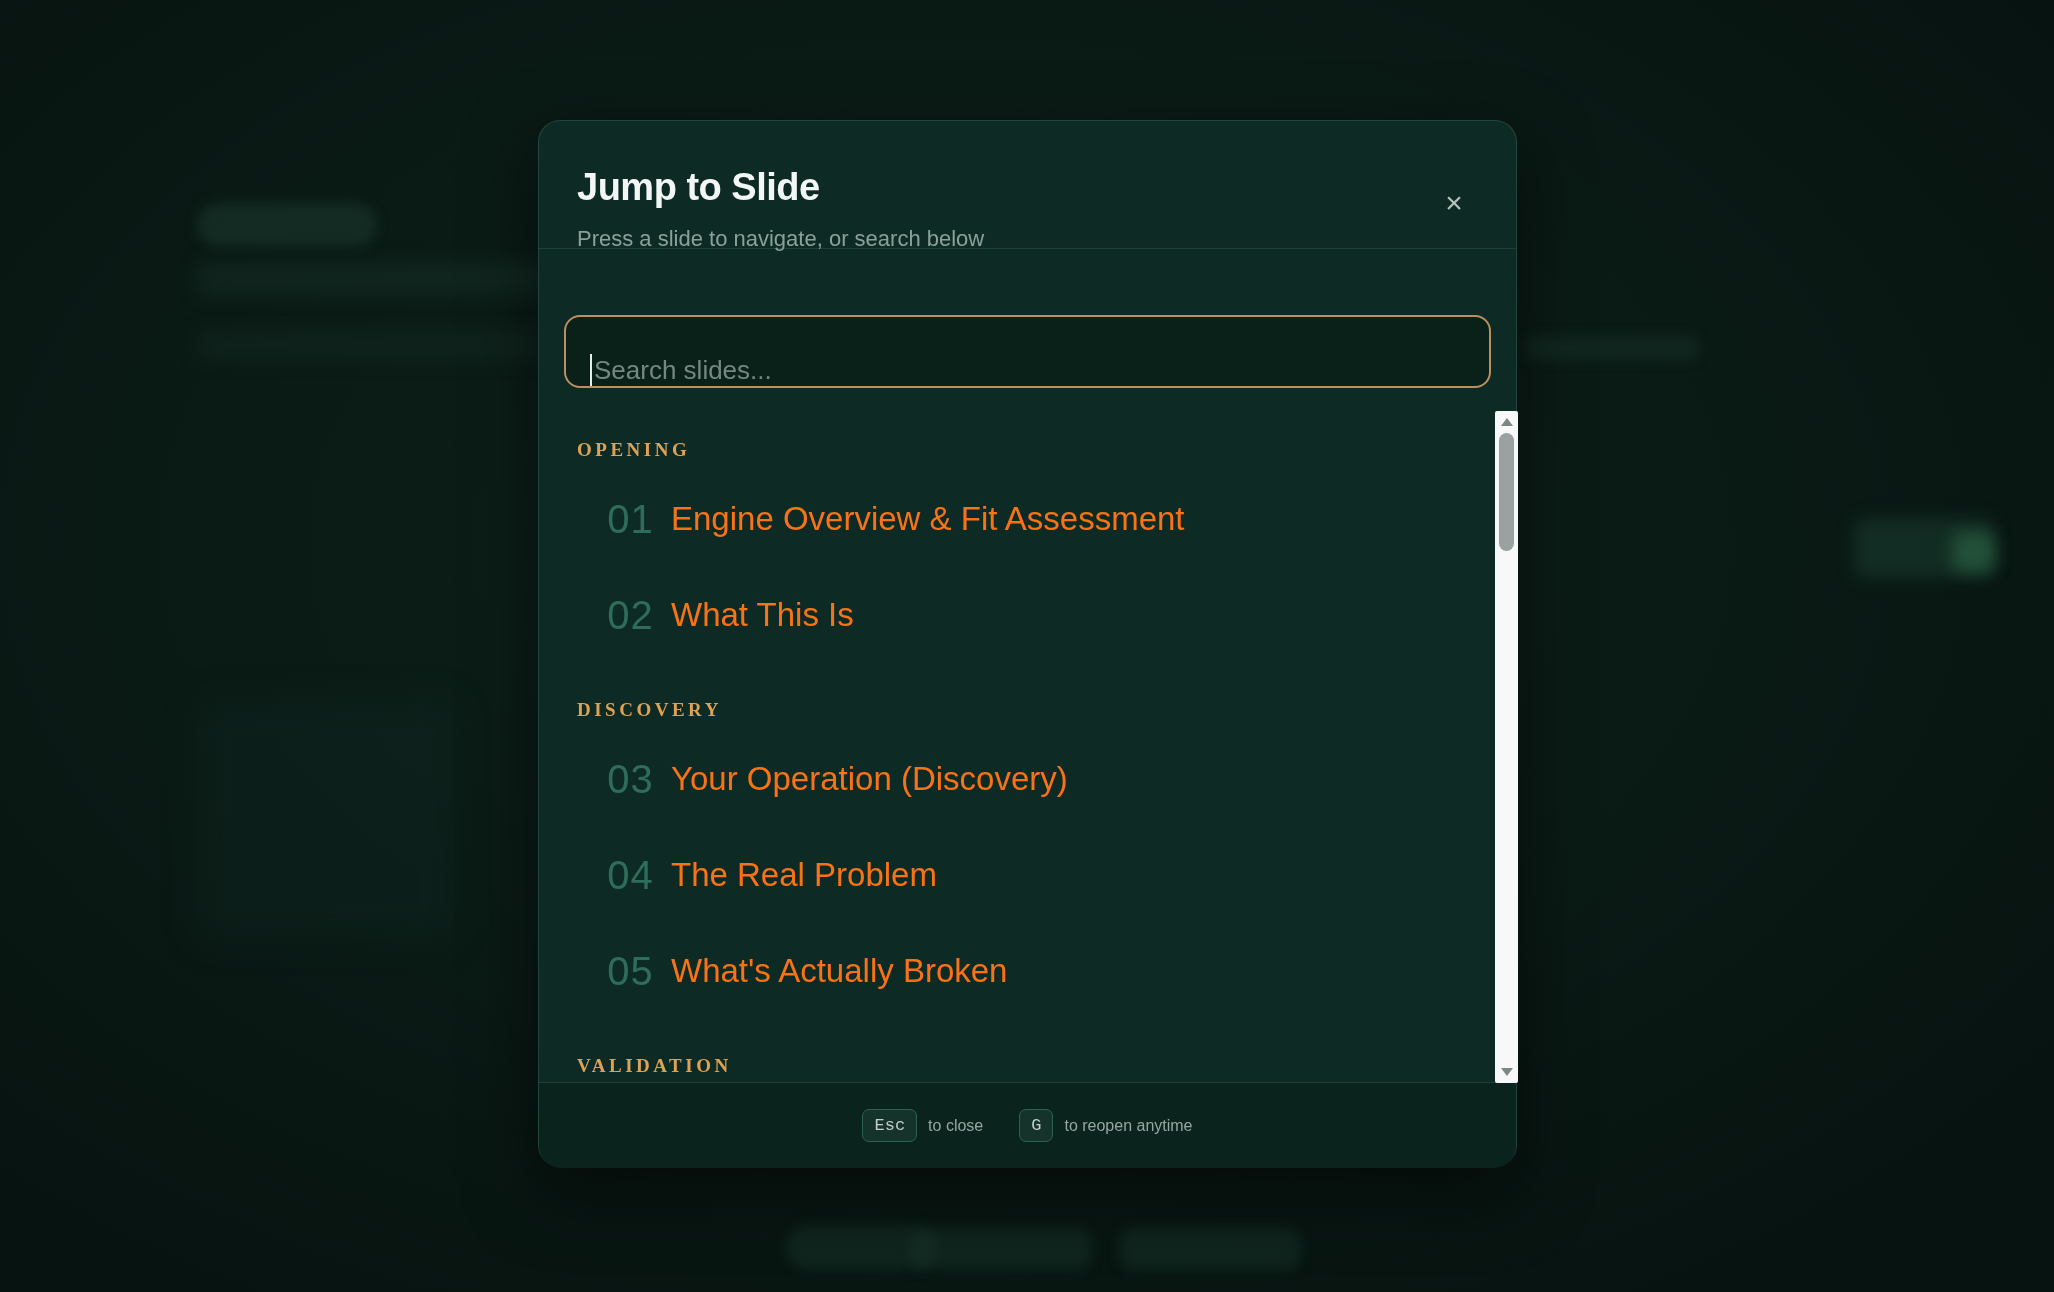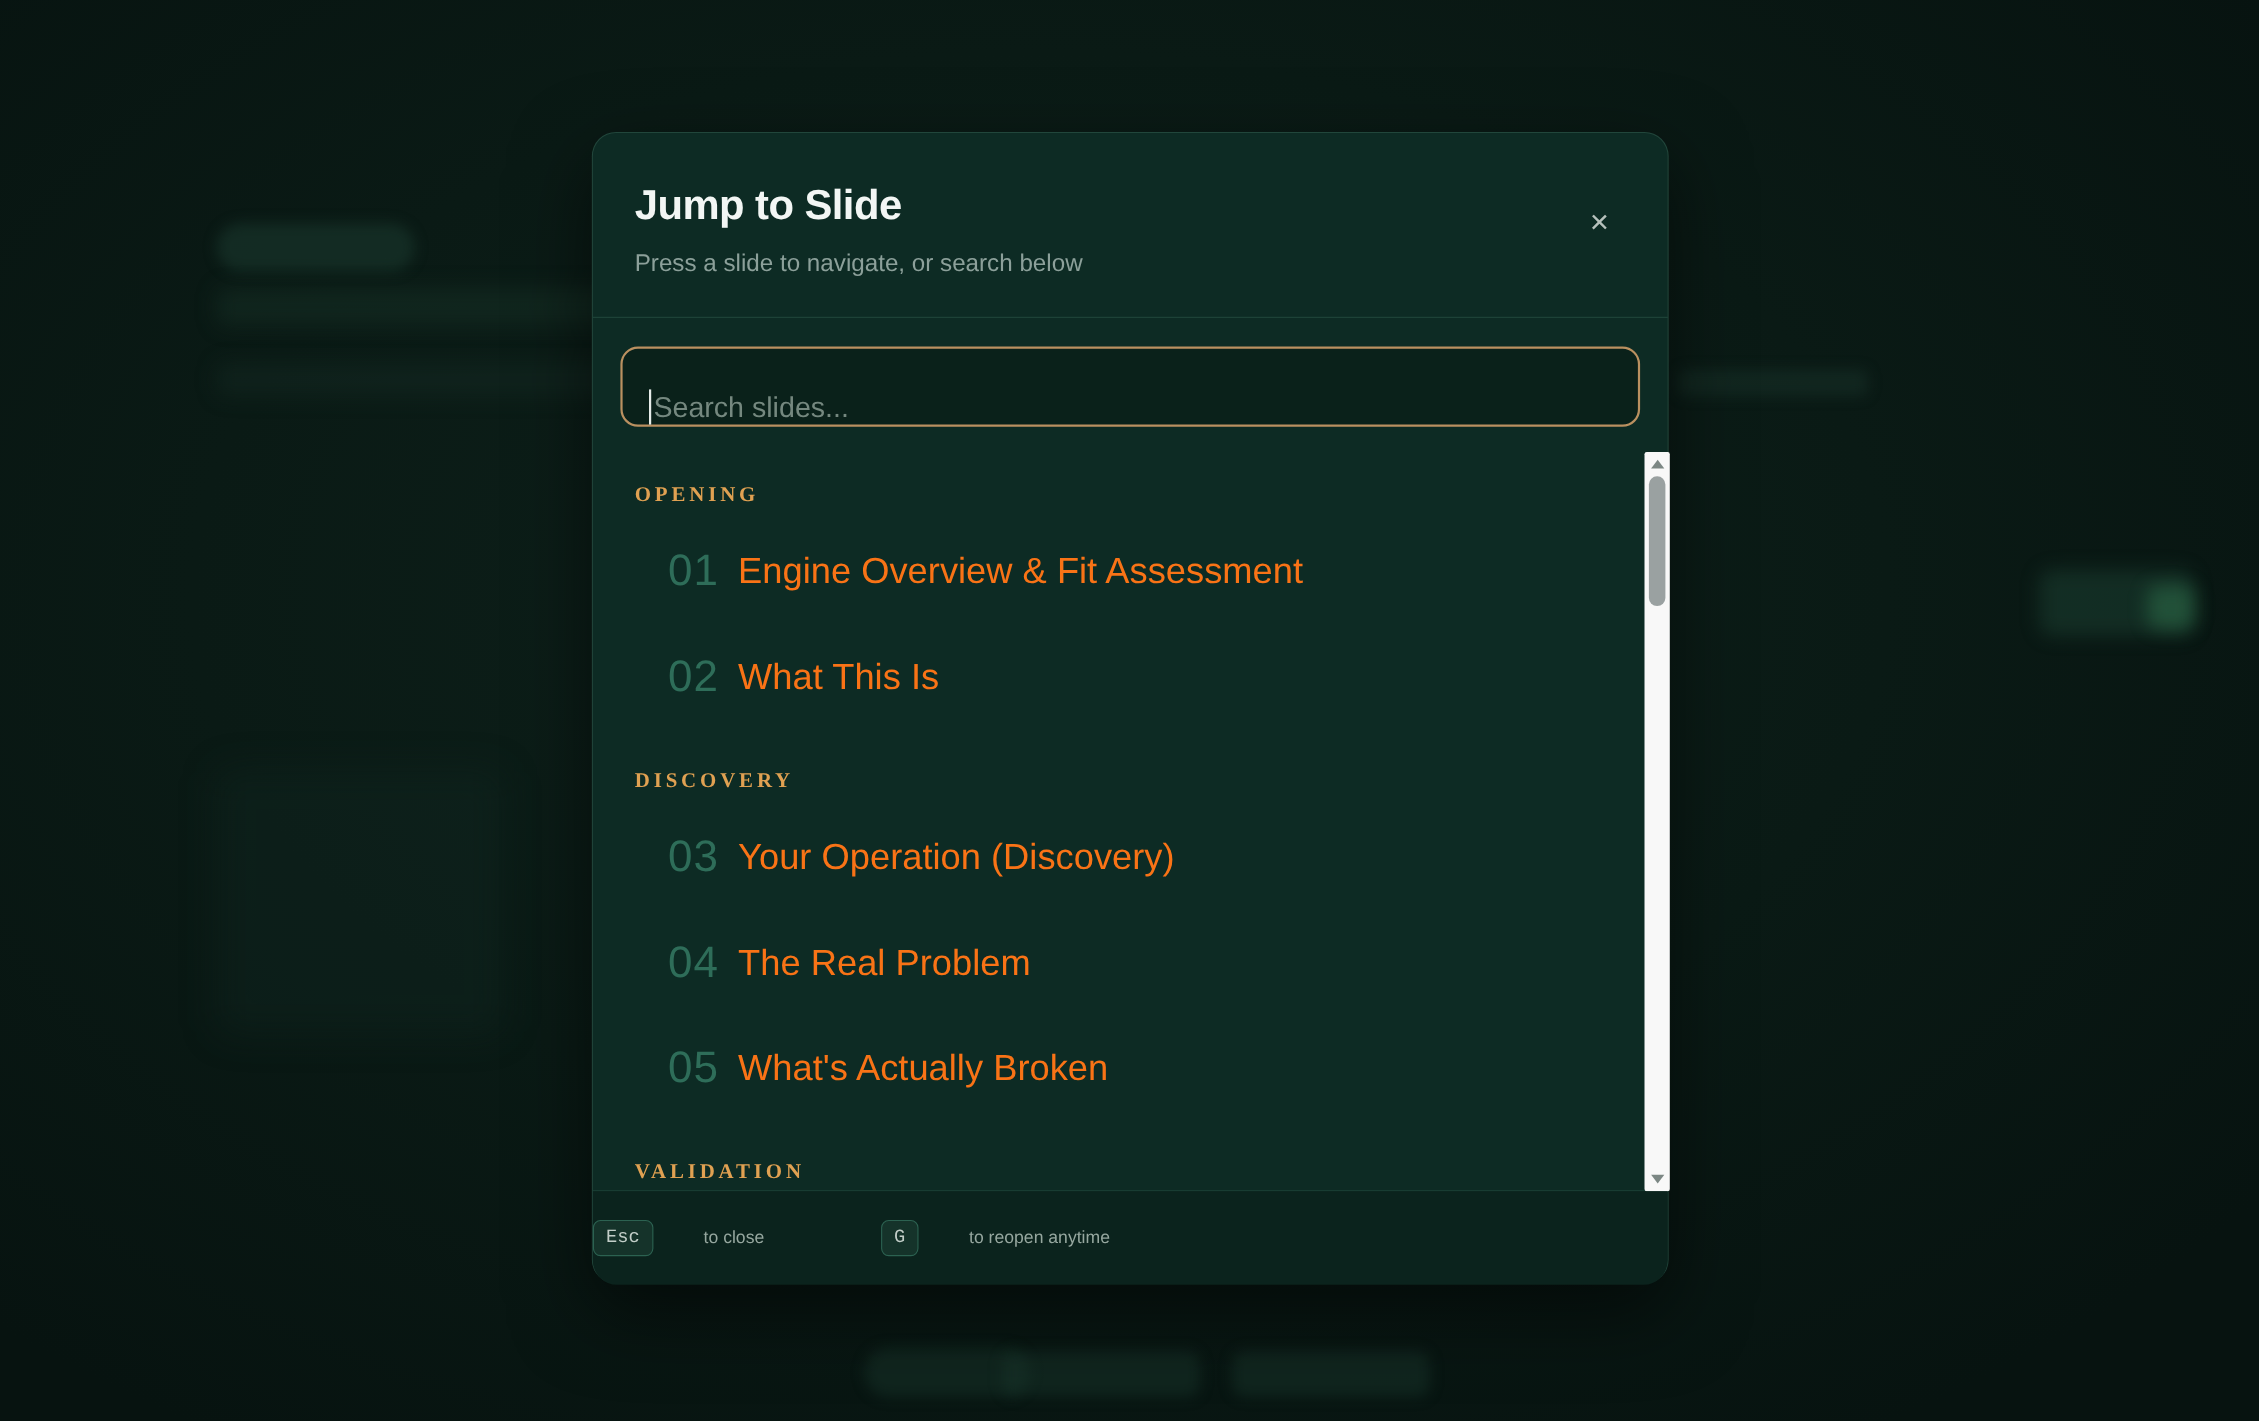--- a/index.html
+++ b/index.html
@@ -26,21 +26,21 @@
   
   .modal {
     position: absolute; left: 538px; top: 120px; width: 979px; height: 1047px;
     background: var(--modal-bg, #0d2b24);
     border: 1px solid rgba(140,210,180,0.16);
     border-radius: 22px;
     box-shadow: 0 25px 70px rgba(0,0,0,0.55);
   }
 
   .modal-header {
-    position: absolute; left: 0; top: 0; right: 0; height: 168px;
+    position: absolute; left: 0; top: 0; right: 0; height: 128px;
     border-bottom: 1px solid rgba(120,200,170,0.15);
     padding: 42px 40px 0 38px;
   }
   .modal-title {
     font-size: 38px; font-weight: 700; letter-spacing: -0.5px;
     color: #f2f6f4; line-height: 48px;
   }
   .modal-subtitle {
     margin-top: 14px; font-size: 22px; color: #8ca09a; line-height: 28px;
   }
@@ -97,21 +97,21 @@
   .tri-down { width: 0; height: 0; border-left: 6px solid transparent; border-right: 6px solid transparent; border-top: 8px solid #7c8784; }
   .sb-thumb {
     position: absolute; left: 4px; top: 22px; width: 15px; height: 118px;
     background: #9aa1a1; border-radius: 8px;
   }
 
   .modal-footer {
     position: absolute; left: 0; right: 0; top: 962px; height: 85px;
     background: var(--footer-bg, #0b231d);
     border-radius: 0 0 22px 22px;
-    display: flex; align-items: center;  gap: 35px;
+    display: flex; align-items: center; justify-content: center;
   }
   .kbd {
     display: inline-flex; align-items: center; justify-content: center;
     height: 33px; min-width: 33px; padding: 0 11px;
     background: #15332a; border: 1px solid #2c6251; border-radius: 7px;
     font-family: "Liberation Mono", monospace; font-size: 17px; color: #c2cec8;
   }
   .hint { font-size: 16px; color: #96a79f; margin-left: 11px; }
   .group-gap { width: 36px; }
 </style>

